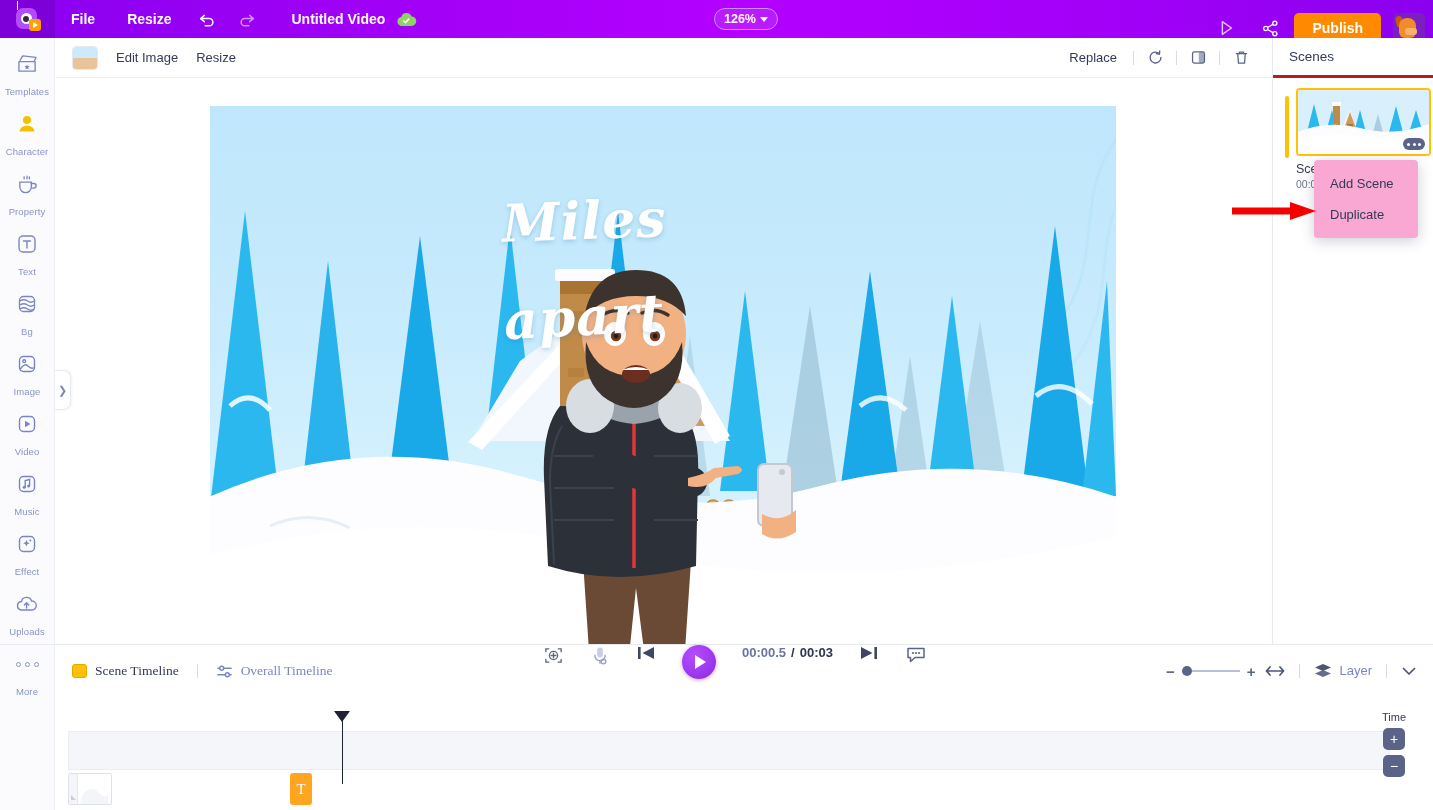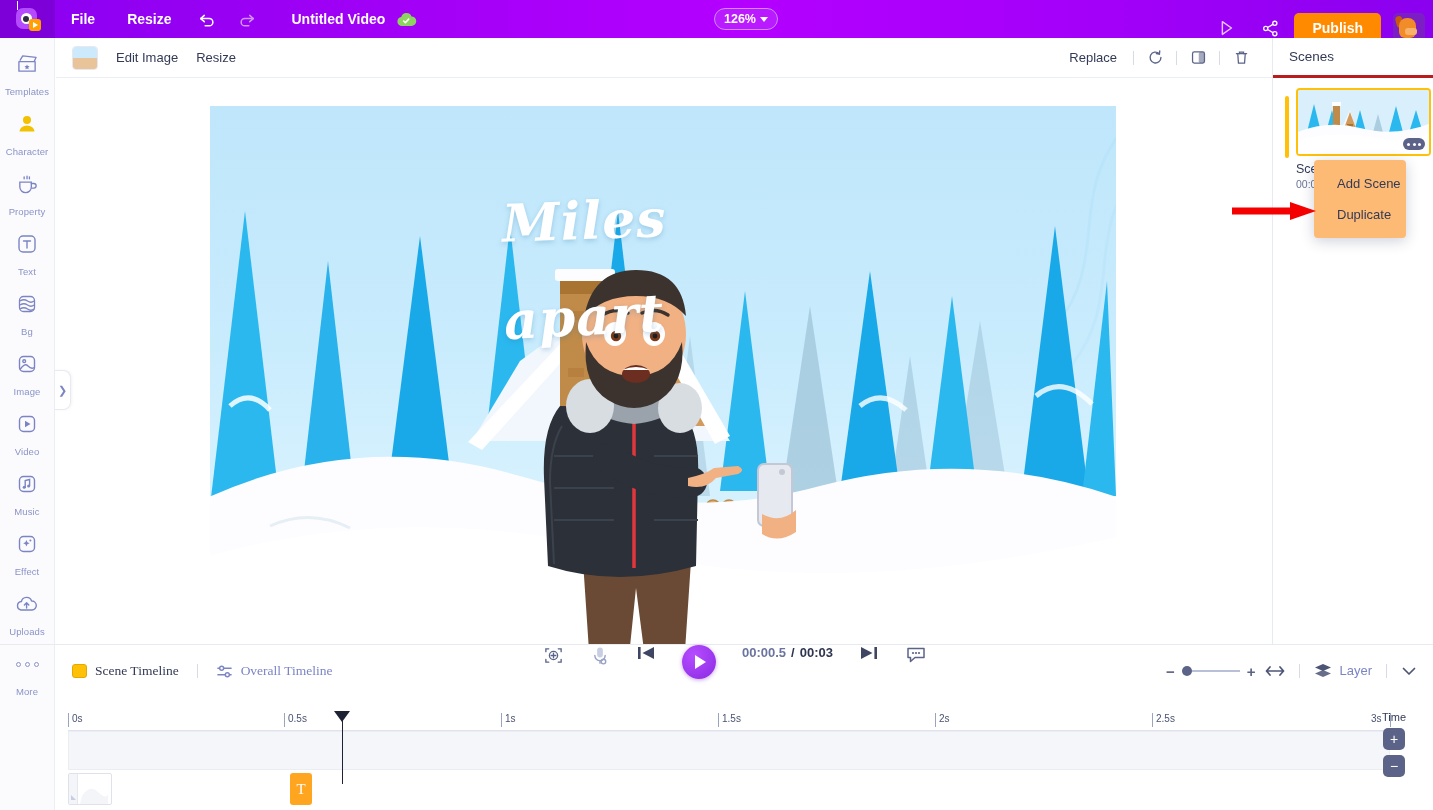--- a/index.html
+++ b/index.html
@@ -155,23 +155,23 @@
   .scene-dots {
     position:absolute; right: 4px; bottom: 4px; width: 22px; height: 12px; border-radius: 6px;
     background:#5b6488; display:flex;align-items:center;justify-content:center;gap:2.5px; cursor:pointer;
   }
   .scene-dots i { width:3px;height:3px;border-radius:50%;background:#fff;display:block;}
   .scene-meta { position:absolute; left: 23px; top: 124px; }
   .scene-name { font-size: 12.5px; color:#333a56; }
   .scene-time { font-size: 10.5px; color:#6c7594; margin-top:2px; }
 
   .ctx-menu {
-    position: absolute; left: 1314px; top: 160px; width: 92px;
-    background:#fdba74; border-radius:4px; box-shadow: 0 3px 14px rgba(30,40,80,.22);
-    padding: 8px 9px; z-index: 30;
+    position: absolute; left: 1314px; top: 160px; width: 104px;
+    background:#f9a8d4; border-radius:4px; box-shadow: 0 3px 14px rgba(30,40,80,.22);
+    padding: 8px 2px; z-index: 30;
   }
   .ctx-menu-item {
     padding: 8px 14px; font-size: 13px; color: #333a56; cursor: pointer; white-space: nowrap;
   }
 
   .red-arrow { position: absolute; left: 1232px; top: 202px; width: 84px; height: 18px; z-index: 31; }
 
   
   .tl-divider { position:absolute; left:0; top:644px; width:1433px; height:1px; background:#e8eaf2;}
   .tlbar {
@@ -702,30 +702,20 @@
       <div class="vsep"></div>
       <div>
         <svg width="16" height="12" viewBox="0 0 16 12" fill="none" stroke="#4c5576" stroke-width="1.7" stroke-linecap="round" stroke-linejoin="round">
           <path d="M2.5 3.5 L8 9 L13.5 3.5"></path>
         </svg>
       </div>
     </div>
   </div>
 
   <div class="ruler">
-    <div class="ruler-strip">
-      <span class="tick" style="left:0px;">0s</span>
-      <span class="tick" style="left:216px;">0.5s</span>
-      <span class="tick" style="left:433px;">1s</span>
-      <span class="tick" style="left:650px;">1.5s</span>
-      <span class="tick" style="left:867px;">2s</span>
-      <span class="tick" style="left:1084px;">2.5s</span>
-      <span class="tick" style="left:1300px;border-left:none;">3s</span>
-      <span class="tick" style="left:1322px;width:1px;"></span>
-    </div>
 
     <div class="track-row"></div>
 
     <div class="layer-row">
       <div class="layer-clip">
         <span class="clip-grip"></span>
         <svg width="32" height="30" viewBox="0 0 32 30" style="opacity:.25">
           <path d="M4 22 q8 -12 16 -4 t10 2 L30 30 L2 30 Z" fill="#cfd6e6"></path>
         </svg>
       </div>

